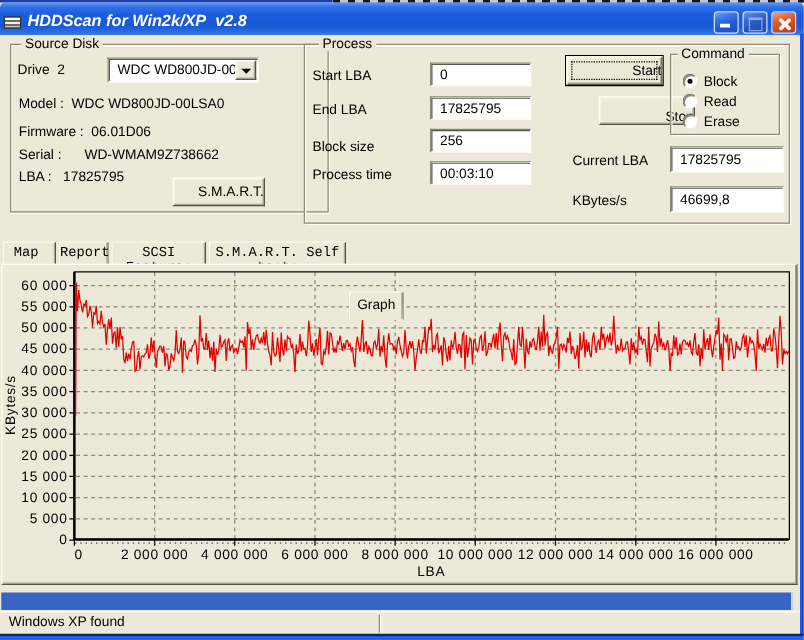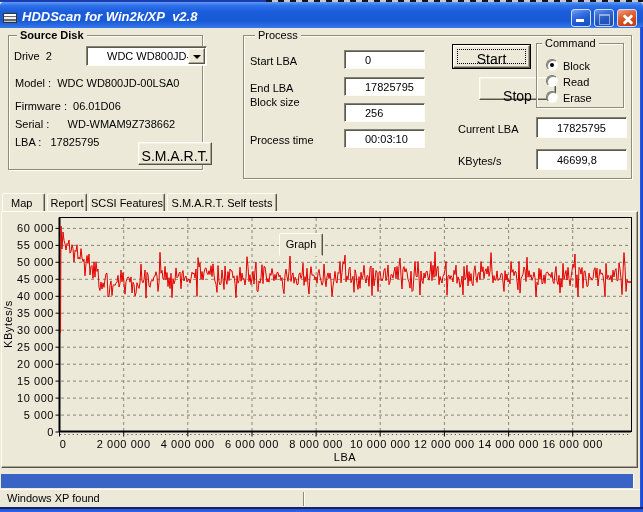--- a/index.html
+++ b/index.html
@@ -41,32 +41,32 @@
 
 #bright { right:0; top:27px; width:3px; height:481px; background:linear-gradient(90deg,#2a5ce4,#1443cf); }
 #bbottom { left:0; top:507px; width:643px; height:5px; background:linear-gradient(180deg,#16245e 0 1.5px,#2055dd 1.5px,#2e63ea); }
 
 
 .group { border:1px solid #8d8b7c; box-shadow:inset 1px 1px 0 #fffef4, 1px 1px 0 #fffef4; }
 .glabel { position:absolute; top:-7px; background:#ECE9D8; padding:0 3px; }
 
 
 .field { background:#fff; border:1px solid; border-color:#848275 #fdfcf2 #fdfcf2 #848275;
-  box-shadow:inset 1px 1px 0 #5a594e; padding:3px 0 0 20px; font-size:11px; }
+  box-shadow:inset 1px 1px 0 #5a594e; padding:3px 0 0 7px; font-size:11px; }
 
 
 .btn { background:#ECE9D8; border:1px solid; border-color:#fffef4 #55534a #55534a #fffef4;
   box-shadow:inset -1px -1px 0 #a9a695, inset 1px 1px 0 #f4f2e4;
-  text-align:center; font-size:14px; }
+  text-align:right; font-size:11px; }
 
 
 .tab { top:193px; height:19px; background:#ECE9D8; border:1px solid;
   border-color:#fffef4 #55534a transparent #fffef4;
   box-shadow:inset -1px 0 0 #a9a695;
-  border-radius:2px 2px 0 0; text-align:center; padding-top:3px; }
+  border-radius:2px 2px 0 0; text-align:center; padding-top:3px;font-family:Liberation Mono, monospace; }
 #tabsel { top:189px; height:23px; background:#ECE9D8; border:1px solid;
   border-color:#fffef4 #55534a transparent #fffef4;
   box-shadow:inset -1px 0 0 #a9a695;
   border-radius:2px 2px 0 0; text-align:center; padding-top:4px; z-index:3;margin-top:44px; }
 
 
 #panel { left:1px; top:211px; width:637px; height:257px;
   border:1px solid; border-color:#fffef4 #55534a #55534a #fffef4;
   box-shadow:inset -1px -1px 0 #a9a695;
   background:#ECE9D8; z-index:1; }
@@ -98,41 +98,41 @@
     <div id="ticon" class="abs"></div>
     <div id="ttext" class="abs">HDDScan for Win2k/XP&nbsp;&nbsp;v2.8</div>
     <div id="bmin" class="abs tbtn"></div>
     <div id="bmax" class="abs tbtn"></div>
     <div id="bclose" class="abs tbtn">
         <div class="x1"></div>
         <div class="x2"></div>
       </div>
   </div>
 
-  <div class="abs group" style="left:8px;top:35px;width:195px;height:135px;font-weight:bold;">
+  <div class="abs group" style="left:8px;top:35px;width:255px;height:135px;">
     <div class="glabel" style="left:8px;">Source Disk</div>
   </div>
   <div class="abs" style="left:14px;top:50px;">Drive&nbsp; 2</div>
   <div class="abs field" style="left:86px;top:46px;width:121px;height:20px;">WDC WD800JD-00
     <div class="abs btn" style="right:1px;top:1px;width:17px;height:16px;">
         <div class="abs" style="left:4px;top:6px;width:0;height:0;border:4px solid transparent;border-top:4px solid #000;"></div>
       </div>
   </div>
   <div class="abs" style="left:15px;top:77px;">Model :&nbsp; WDC WD800JD-00LSA0</div>
   <div class="abs" style="left:15px;top:100px;">Firmware :&nbsp; 06.01D06</div>
   <div class="abs" style="left:15px;top:118px;">Serial :&nbsp;&nbsp;&nbsp;&nbsp;&nbsp; WD-WMAM9Z738662</div>
   <div class="abs" style="left:15px;top:136px;">LBA :&nbsp;&nbsp; 17825795</div>
   <div class="abs btn" style="left:138px;top:142px;width:74px;height:23px;padding-top:5px;">S.M.A.R.T.</div>
 
   <div class="abs group" style="left:243px;top:35px;width:389px;height:144px;">
     <div class="glabel" style="left:11px;">Process</div>
   </div>
   <div class="abs" style="left:250px;top:55px;">Start LBA</div>
   <div class="abs" style="left:250px;top:82px;">End LBA</div>
-  <div class="abs" style="left:250px;top:96px;">Block size</div>
+  <div class="abs" style="left:250px;top:112px;">Block size</div>
   <div class="abs" style="left:250px;top:134px;">Process time</div>
   <div class="abs field" style="left:344px;top:50px;width:81px;height:19px;">0</div>
   <div class="abs field" style="left:344px;top:77px;width:81px;height:19px;">17825795</div>
   <div class="abs field" style="left:344px;top:103px;width:81px;height:19px;">256</div>
   <div class="abs field" style="left:344px;top:129px;width:81px;height:19px;">00:03:10</div>
 
   <div class="abs" style="left:452px;top:44px;width:79px;height:25px;border:1px solid #000;">
     <div class="abs btn" style="left:0;top:0;width:77px;height:23px;padding-top:5px;">
       <div class="abs" style="left:3px;top:3px;right:3px;bottom:3px;border:1px dotted #000;"></div>Start</div>
   </div>

